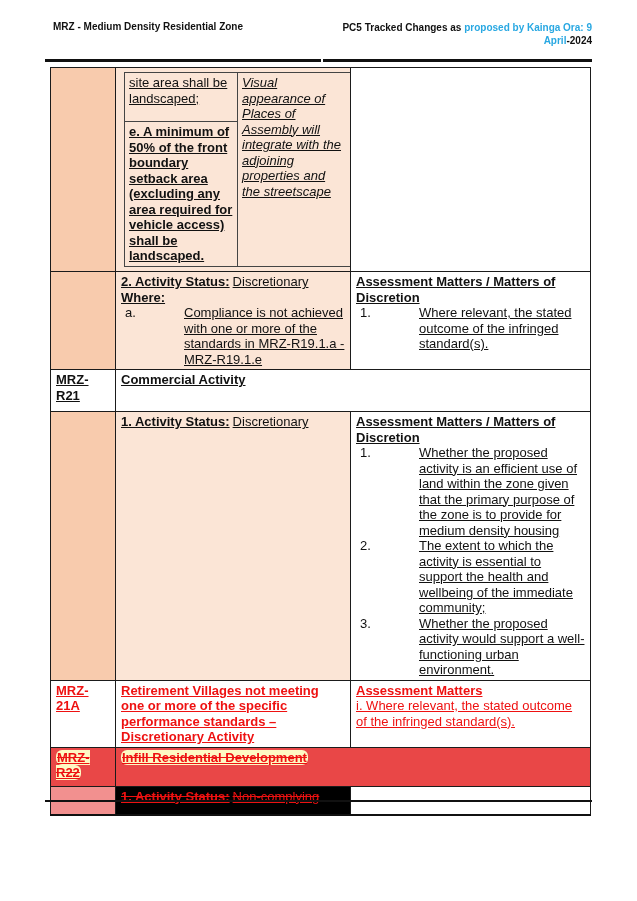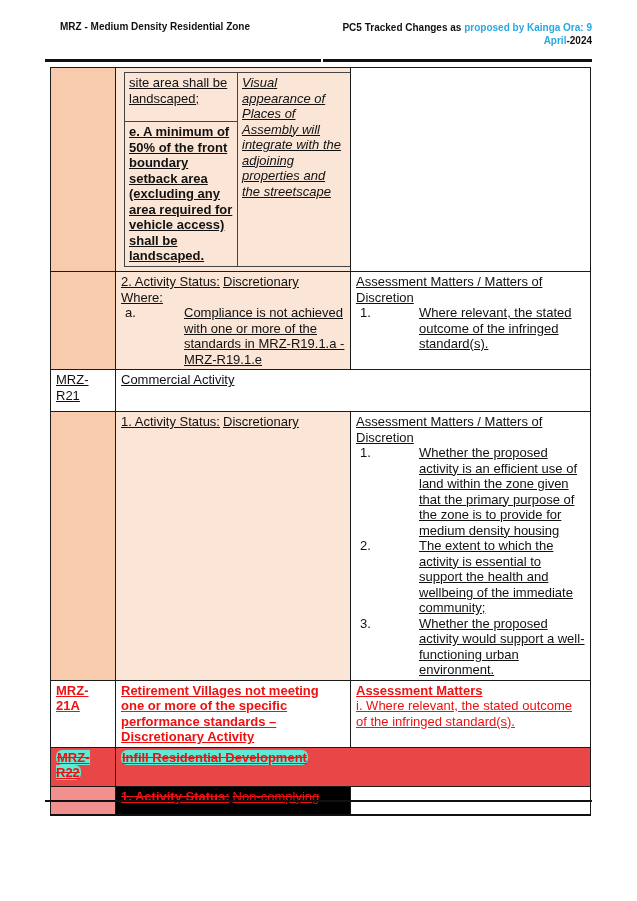--- a/index.html
+++ b/index.html
@@ -2,21 +2,21 @@
 <html><head>
 <meta charset="utf-8">
 <style>
   html,body { margin:0; padding:0; background:#e8e8e8; }
   .page {
     position:relative; width:637px; height:901px; margin:0 auto;
     background:#ffffff; overflow:hidden;
     font-family:"Liberation Sans", sans-serif; color:#111;
   }
   
-  .hdr-left { position:absolute; left:60px; top:21px; font-size:10px; font-weight:bold; }
+  .hdr-left { position:absolute; left:53px; top:21px; font-size:10px; font-weight:bold; }
   .hdr-right { position:absolute; right:45px; top:21px; width:280px; text-align:right;
                font-size:10px; font-weight:bold; line-height:13px; }
   .blue { color:#29A8E2;margin-top:12px; }
   .rule { position:absolute; height:2.5px; background:#111; }
   .rule-a { left:45px; top:59px; width:276px; }
   .rule-b { left:323px; top:59px; width:269px; }
   .rule-footer { left:45px; top:800px; width:547px; height:2px; }
 
   
   table.doc { position:absolute; left:50px; top:67px; width:540px;
@@ -26,24 +26,24 @@
   col.c1 { width:65px; } col.c2 { width:235px; } col.c3 { width:240px; }
   .peach { background:#F8CBAD; }
   .lpeach { background:#FBE5D6; }
   .redrow { background:#E94747; }
   .pink { background:#F2908F; }
   .lpink { background:#000000; }
 
   .b { font-weight:bold; }
   .i { font-style:italic; }
   .u { text-decoration:underline; }
-  .bu { font-weight:normal; text-decoration:underline;text-align:right; }
+  .bu { font-weight:bold; text-decoration:underline;text-align:right; }
   .ins-red { color:#EE1111; text-decoration:underline; }
   .del-red { color:#EE1111; text-decoration:underline line-through; }
-  .hl { background:#5eead4; padding:0 1px;border-radius:6px; }
+  .hl { background:#fef9c3; padding:0 1px;border-radius:6px; }
   .sp { margin-left:3px; }
 
   
   td.nest-wrap { padding:0; }
   table.nested { margin:2px 3px; width:227px; border-collapse:collapse; table-layout:fixed; }
   table.nested td { border:1px solid #444; background:#FBE5D6; vertical-align:top; padding:2px 4px; }
   .na1 { height:44px; } .na2 { height:140px;font-weight:bold; }
 
   
   .li { display:flex; }

